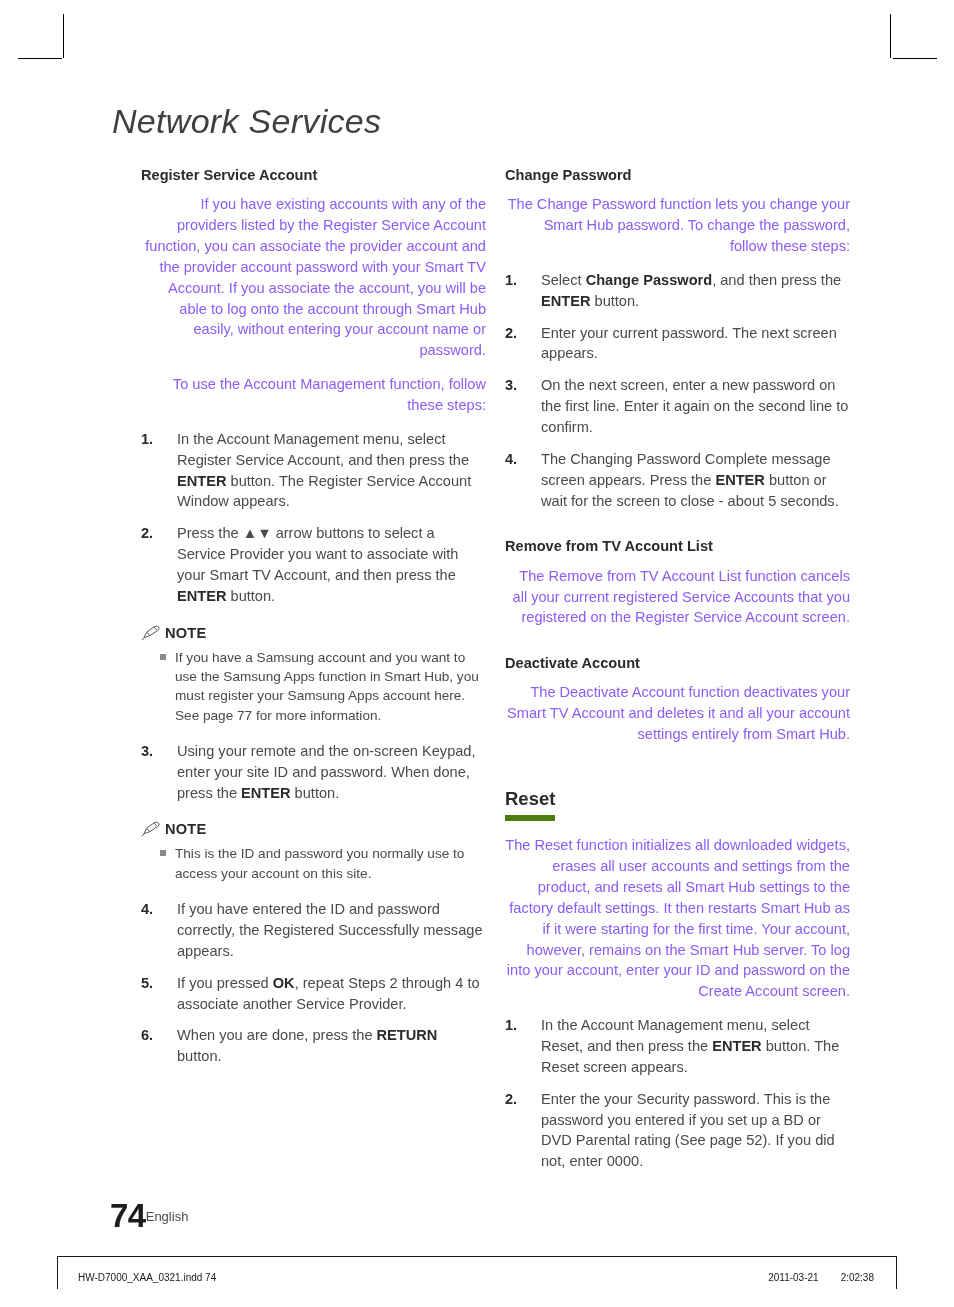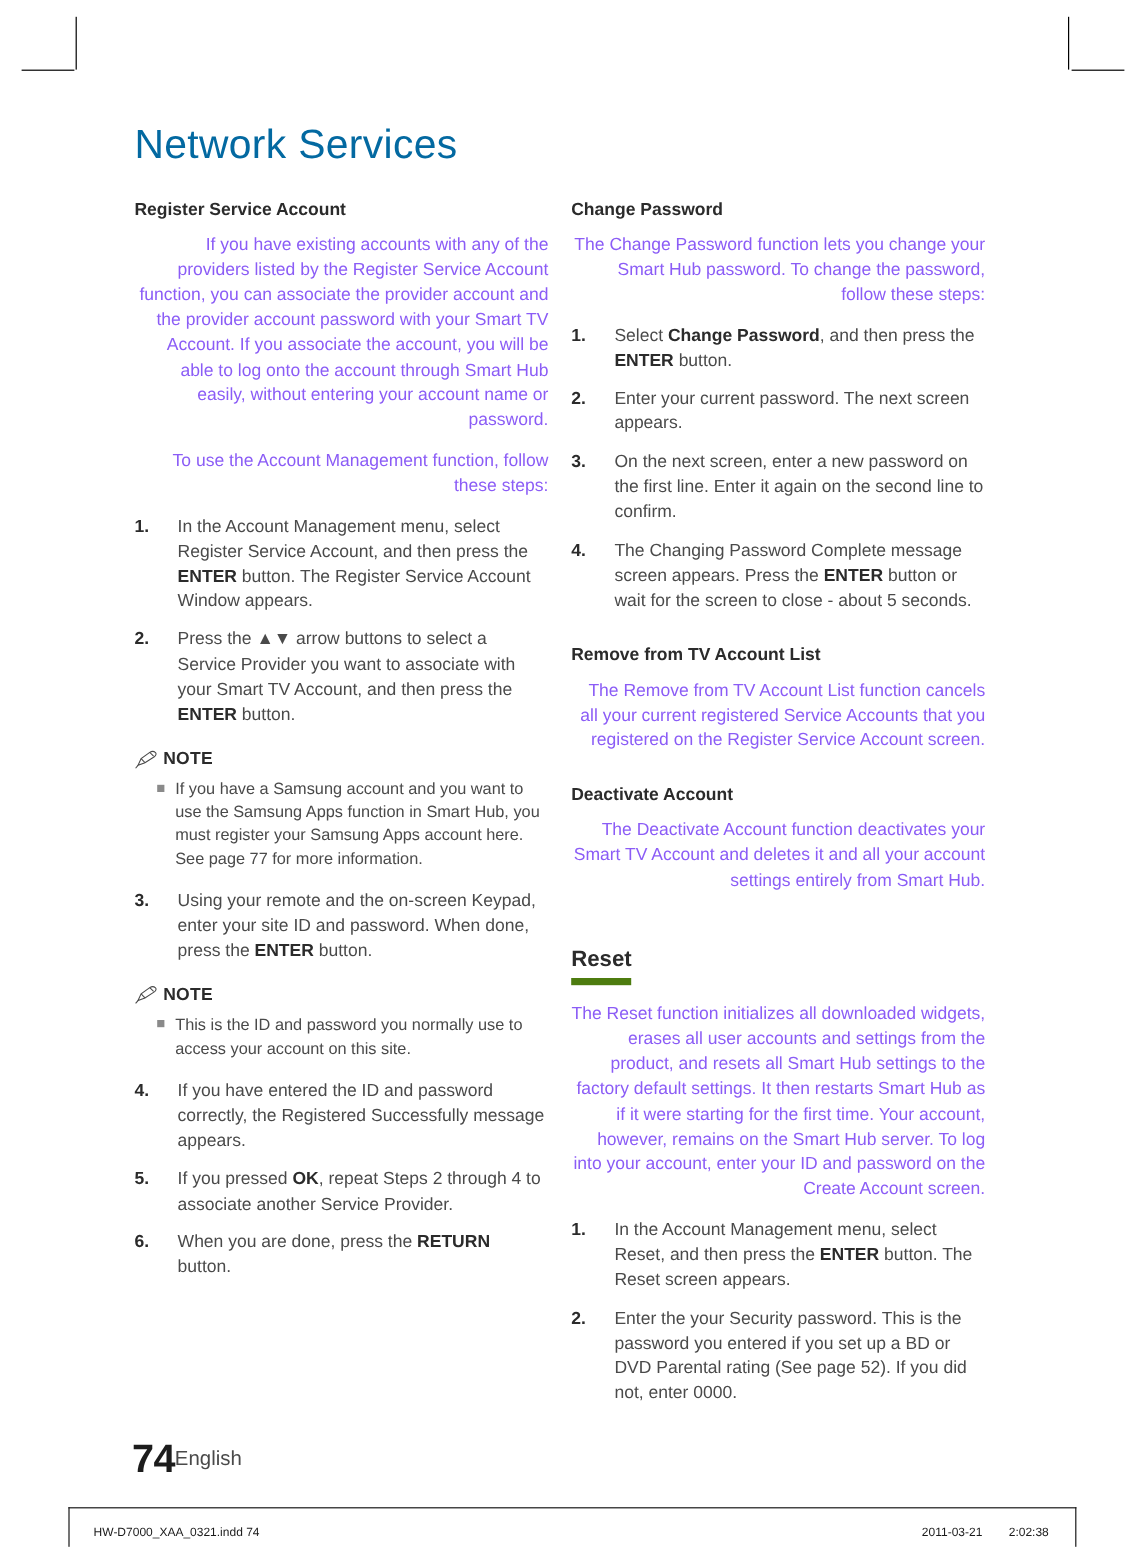--- a/index.html
+++ b/index.html
@@ -29,29 +29,31 @@
     height: 1307px;
   }
 
   .title {
     position: absolute;
     left: 112px;
     top: 104px;
     font-size: 34px;
     font-weight: 300;
     letter-spacing: 0.3px;
-    color: #0369a1;
+    color: #404040;
     line-height: 1;
     white-space: nowrap;
+    font-style: italic;
   }
 
   .col {
     position: absolute;
     top: 166px;
     width: 345px;
+    margin-left: 29px;
   }
   .col-left  { left: 112px; }
   .col-right { left: 476px; }
 
   h2.section {
     margin: 0 0 10px 0;
     font-size: 14.6px;
     font-weight: bold;
     color: #2b2b2b;
     line-height: 1.25;
@@ -153,21 +155,21 @@
     display: flex;
     align-items: center;
   }
   .page-number .num {
     font-size: 33px;
     font-weight: bold;
     color: #1c1c1c;
     letter-spacing: -0.5px;
   }
   .page-number .lang {
-    font-size: 17px;
+    font-size: 13px;
     color: #4a4a4a;
   }
 
   
   .footer-rule {
     position: absolute;
     left: 57px;
     top: 1256px;
     width: 840px;
     height: 1px;

